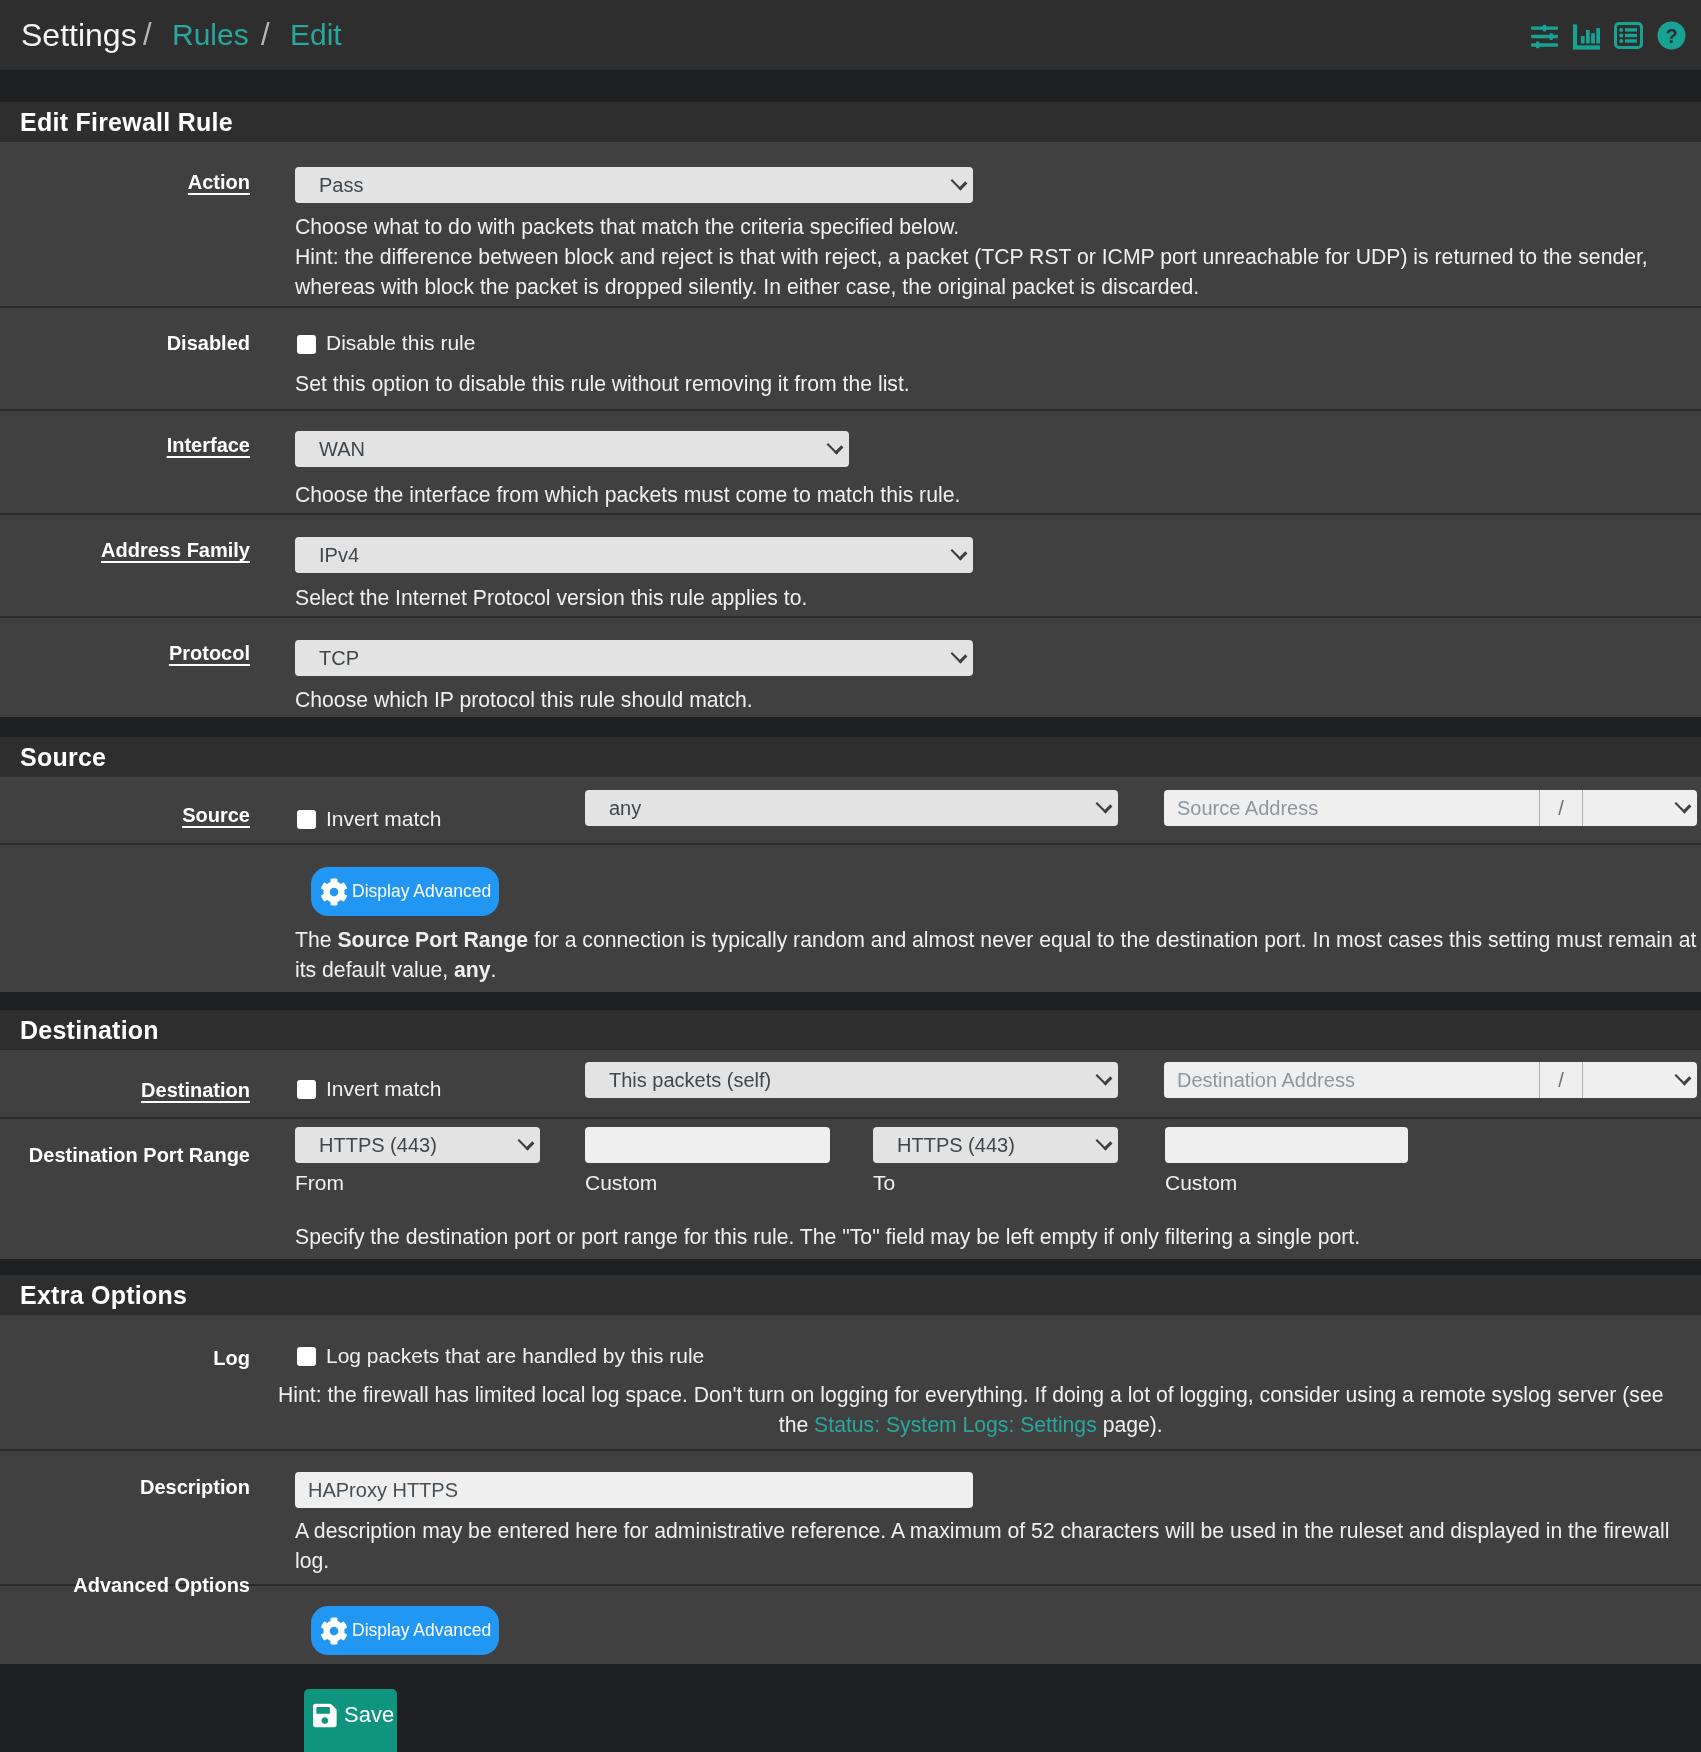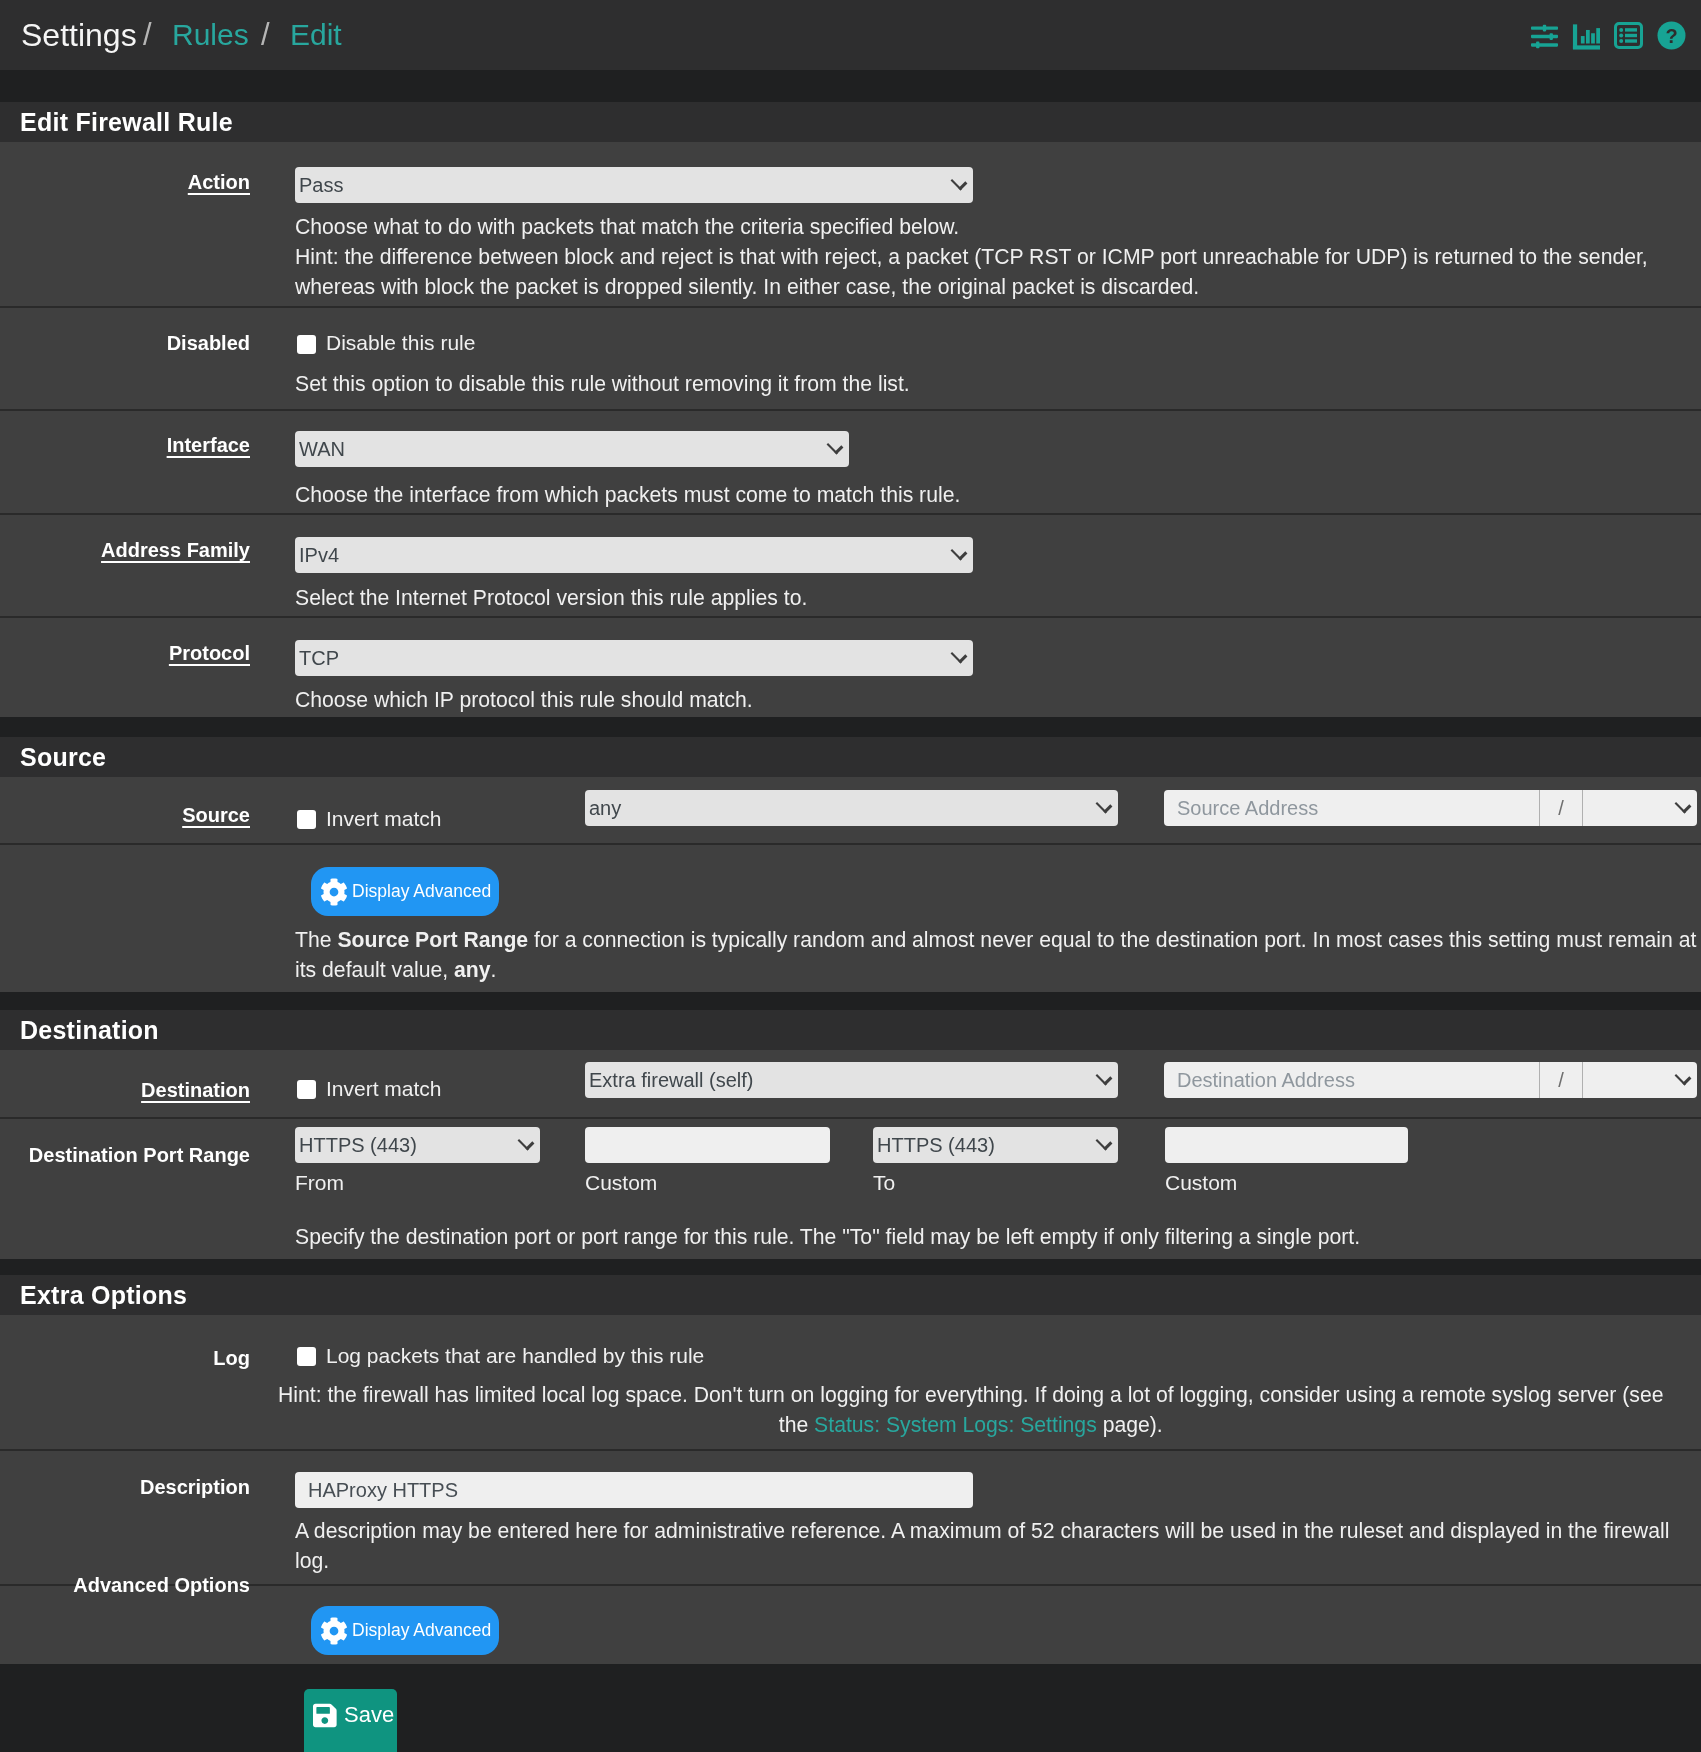--- a/index.html
+++ b/index.html
@@ -3,21 +3,21 @@
 <style>
 * { margin:0; padding:0; box-sizing:border-box; }
 html,body { width:1701px; height:1752px; background:#1f2021; font-family:"Liberation Sans",sans-serif; position:relative; overflow:hidden; }
 .abs { position:absolute; }
 .phead { position:absolute; left:0; width:1701px; height:40px; background:#2e2e2f; color:#fff; font-size:25px; font-weight:bold; line-height:40px; padding-left:20px; letter-spacing:0.25px; }
 .pbody { position:absolute; left:0; width:1701px; background:#404040; }
 .sep { position:absolute; left:0; width:1701px; height:2px; background:#2a2a2a; }
 .lbl { position:absolute; left:0; width:250px; text-align:right; font-size:20px; line-height:24px; font-weight:bold; color:#fff; }
 .lbl.u { text-decoration:underline; text-decoration-thickness:2px; text-underline-offset:4px;padding-left:15px; }
 .help { position:absolute; left:295px; font-size:21.2px; line-height:30px; color:#f0f0f0; }
-.sel, .inp { position:absolute; height:36px; border-radius:4px; border:none; font-size:20px; line-height:36px; color:#40474c; padding-left:4px; }
+.sel, .inp { position:absolute; height:36px; border-radius:4px; border:none; font-size:20px; line-height:36px; color:#40474c; padding-left:24px; }
 .inp { padding-left:13px; }
 .sel { background:#e3e3e3; }
 .inp { background:#efefef; }
 .sel::after { content:""; position:absolute; right:7px; top:8px; width:11px; height:11px; border-right:3px solid #3e3e3e; border-bottom:3px solid #3e3e3e; transform:rotate(45deg) scale(1,0.7); transform-origin:50% 50%; }
 .ph { color:#8f979e; }
 .cb { position:absolute; width:19px; height:19px; background:#fff; border-radius:3px; }
 .ct { position:absolute; font-size:21px; line-height:24px; color:#f0f0f0; }
 .btn-adv { position:absolute; left:311px; width:188px; height:49px; background:#2196f3; border-radius:17px; color:#fff; }
 .btn-adv span { position:absolute; left:41px; top:0; font-size:17.5px; line-height:49px; white-space:nowrap; }
 .btn-adv svg { position:absolute; left:9px; top:11px; }
@@ -99,21 +99,21 @@
       <path fill="#fff" d="M487.4 315.7l-42.6-24.6c4.3-23.2 4.3-47 0-70.2l42.6-24.6c4.9-2.8 7.1-8.6 5.5-14-11.1-35.6-30-67.8-54.7-94.6-3.8-4.1-10-5.1-14.8-2.3L380.8 110c-17.9-15.4-38.5-27.3-60.8-35.1V25.8c0-5.6-3.9-10.5-9.4-11.7-36.7-8.2-74.3-7.8-109.2 0-5.5 1.2-9.4 6.1-9.4 11.7V75c-22.2 7.9-42.8 19.8-60.8 35.1L88.7 85.5c-4.9-2.8-11-1.9-14.8 2.3-24.7 26.7-43.6 58.9-54.7 94.6-1.7 5.4.6 11.2 5.5 14L67.3 221c-4.3 23.2-4.3 47 0 70.2l-42.6 24.6c-4.9 2.8-7.1 8.6-5.5 14 11.1 35.6 30 67.8 54.7 94.6 3.8 4.1 10 5.1 14.8 2.3l42.6-24.6c17.9 15.4 38.5 27.3 60.8 35.1v49.2c0 5.6 3.9 10.5 9.4 11.7 36.7 8.2 74.3 7.8 109.2 0 5.5-1.2 9.4-6.1 9.4-11.7v-49.2c22.2-7.9 42.8-19.8 60.8-35.1l42.6 24.6c4.9 2.8 11 1.9 14.8-2.3 24.7-26.7 43.6-58.9 54.7-94.6 1.5-5.5-.7-11.3-5.6-14.1zM256 336c-44.1 0-80-35.9-80-80s35.9-80 80-80 80 35.9 80 80-35.9 80-80 80z"></path>
     </svg>
     <span>Display Advanced</span>
   </div>
 <div class="help" style="left:295px;top:925px;">The <b>Source Port Range</b> for a connection is typically random and almost never equal to the destination port. In most cases this setting must remain at<br>its default value, <b>any</b>.</div>
 <div class="phead" style="top:1010px;">Destination</div>
 <div class="pbody" style="top:1050px;height:209px;"></div>
 <div class="lbl u" style="top:1078px;">Destination</div>
 <div class="cb" style="left:297px;top:1080px;"></div>
 <div class="ct" style="left:326px;top:1077px;">Invert match</div>
-<div class="sel" style="left:585px;top:1062px;width:533px;"><span>Extra firewall (self)</span></div>
+<div class="sel" style="left:585px;top:1062px;width:533px;"><span>This packets (self)</span></div>
 <div class="inp" style="left:1164px;top:1062px;width:375px;border-radius:4px 0 0 4px;"><span class="ph">Destination Address</span></div>
 <div class="abs" style="left:1539px;top:1062px;width:44px;height:36px;background:#efefef;border-left:1px solid #b0b0b0;border-right:1px solid #b0b0b0;color:#6f6f6f;font-size:20px;line-height:36px;text-align:center;">/</div>
 <div class="sel" style="left:1583px;top:1062px;width:114px;background:#efefef;border-radius:0 4px 4px 0;"></div>
 <div class="sep" style="top:1117px;"></div>
 <div class="lbl" style="top:1143px;">Destination Port Range</div>
 <div class="sel" style="left:295px;top:1127px;width:245px;"><span>HTTPS (443)</span></div>
 <div class="inp" style="left:585px;top:1127px;width:245px;"></div>
 <div class="sel" style="left:873px;top:1127px;width:245px;"><span>HTTPS (443)</span></div>
 <div class="inp" style="left:1165px;top:1127px;width:243px;"></div>
 <div class="ct" style="left:295px;top:1171px;">From</div>

